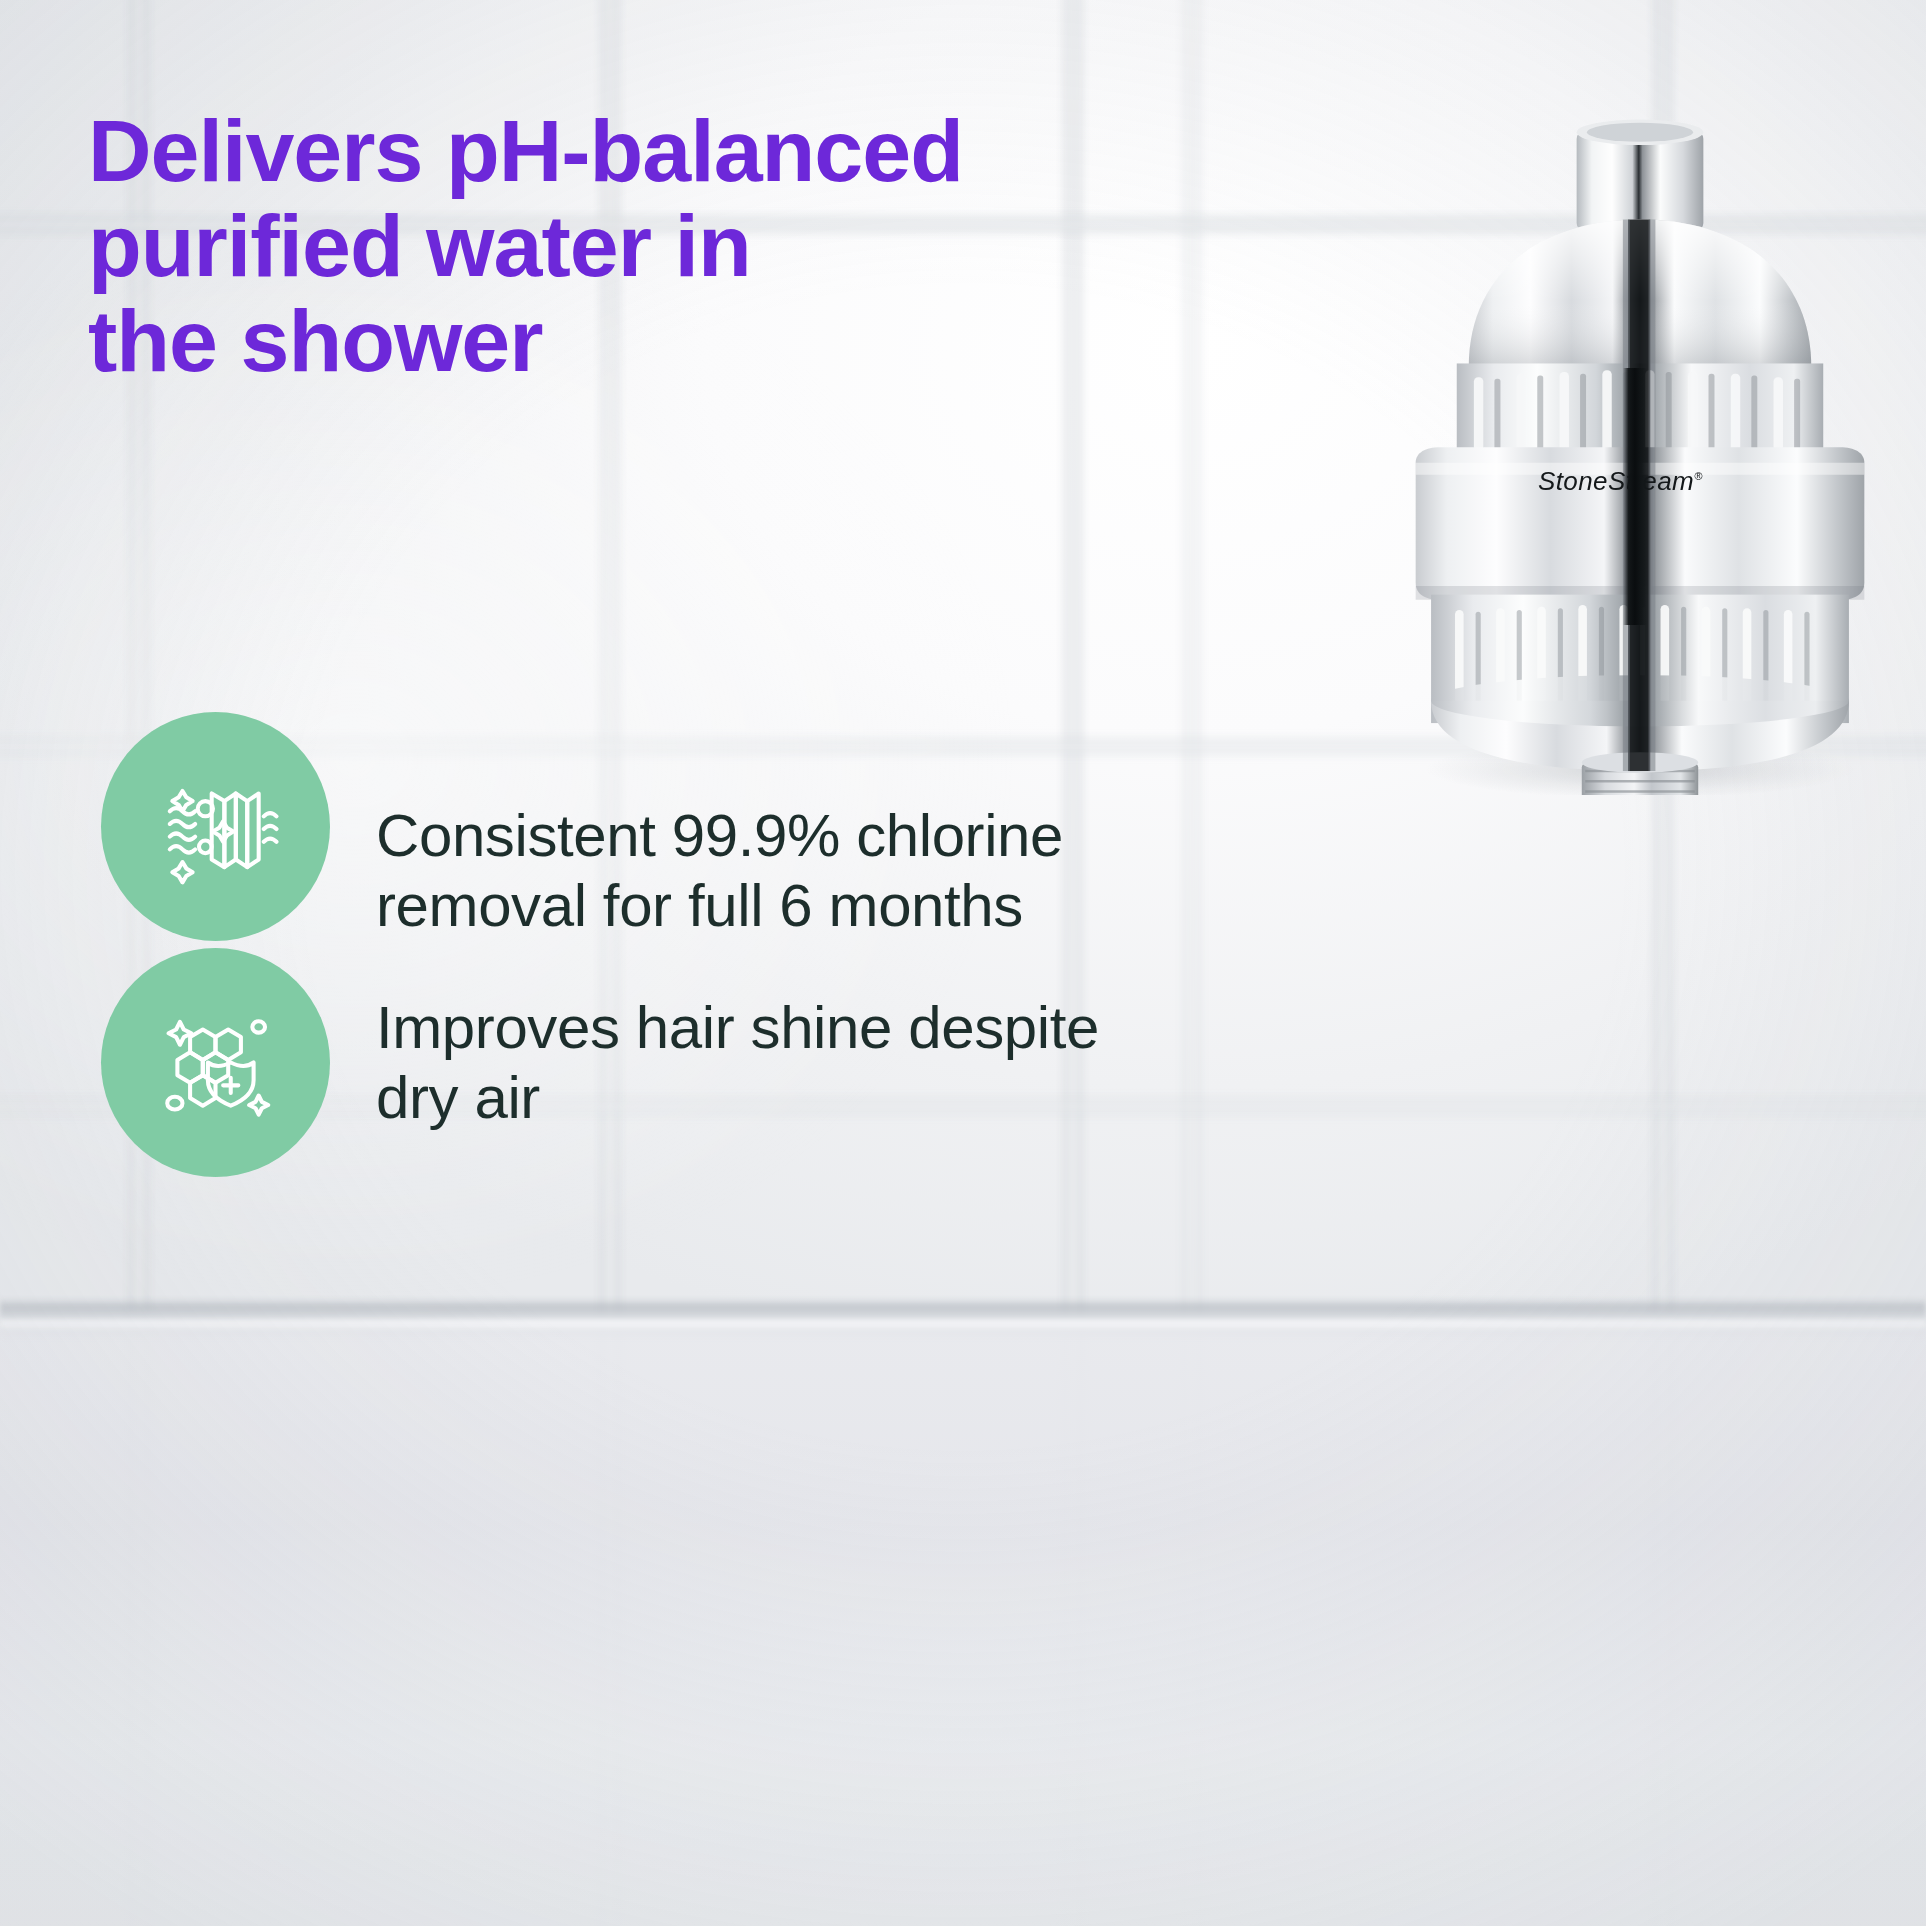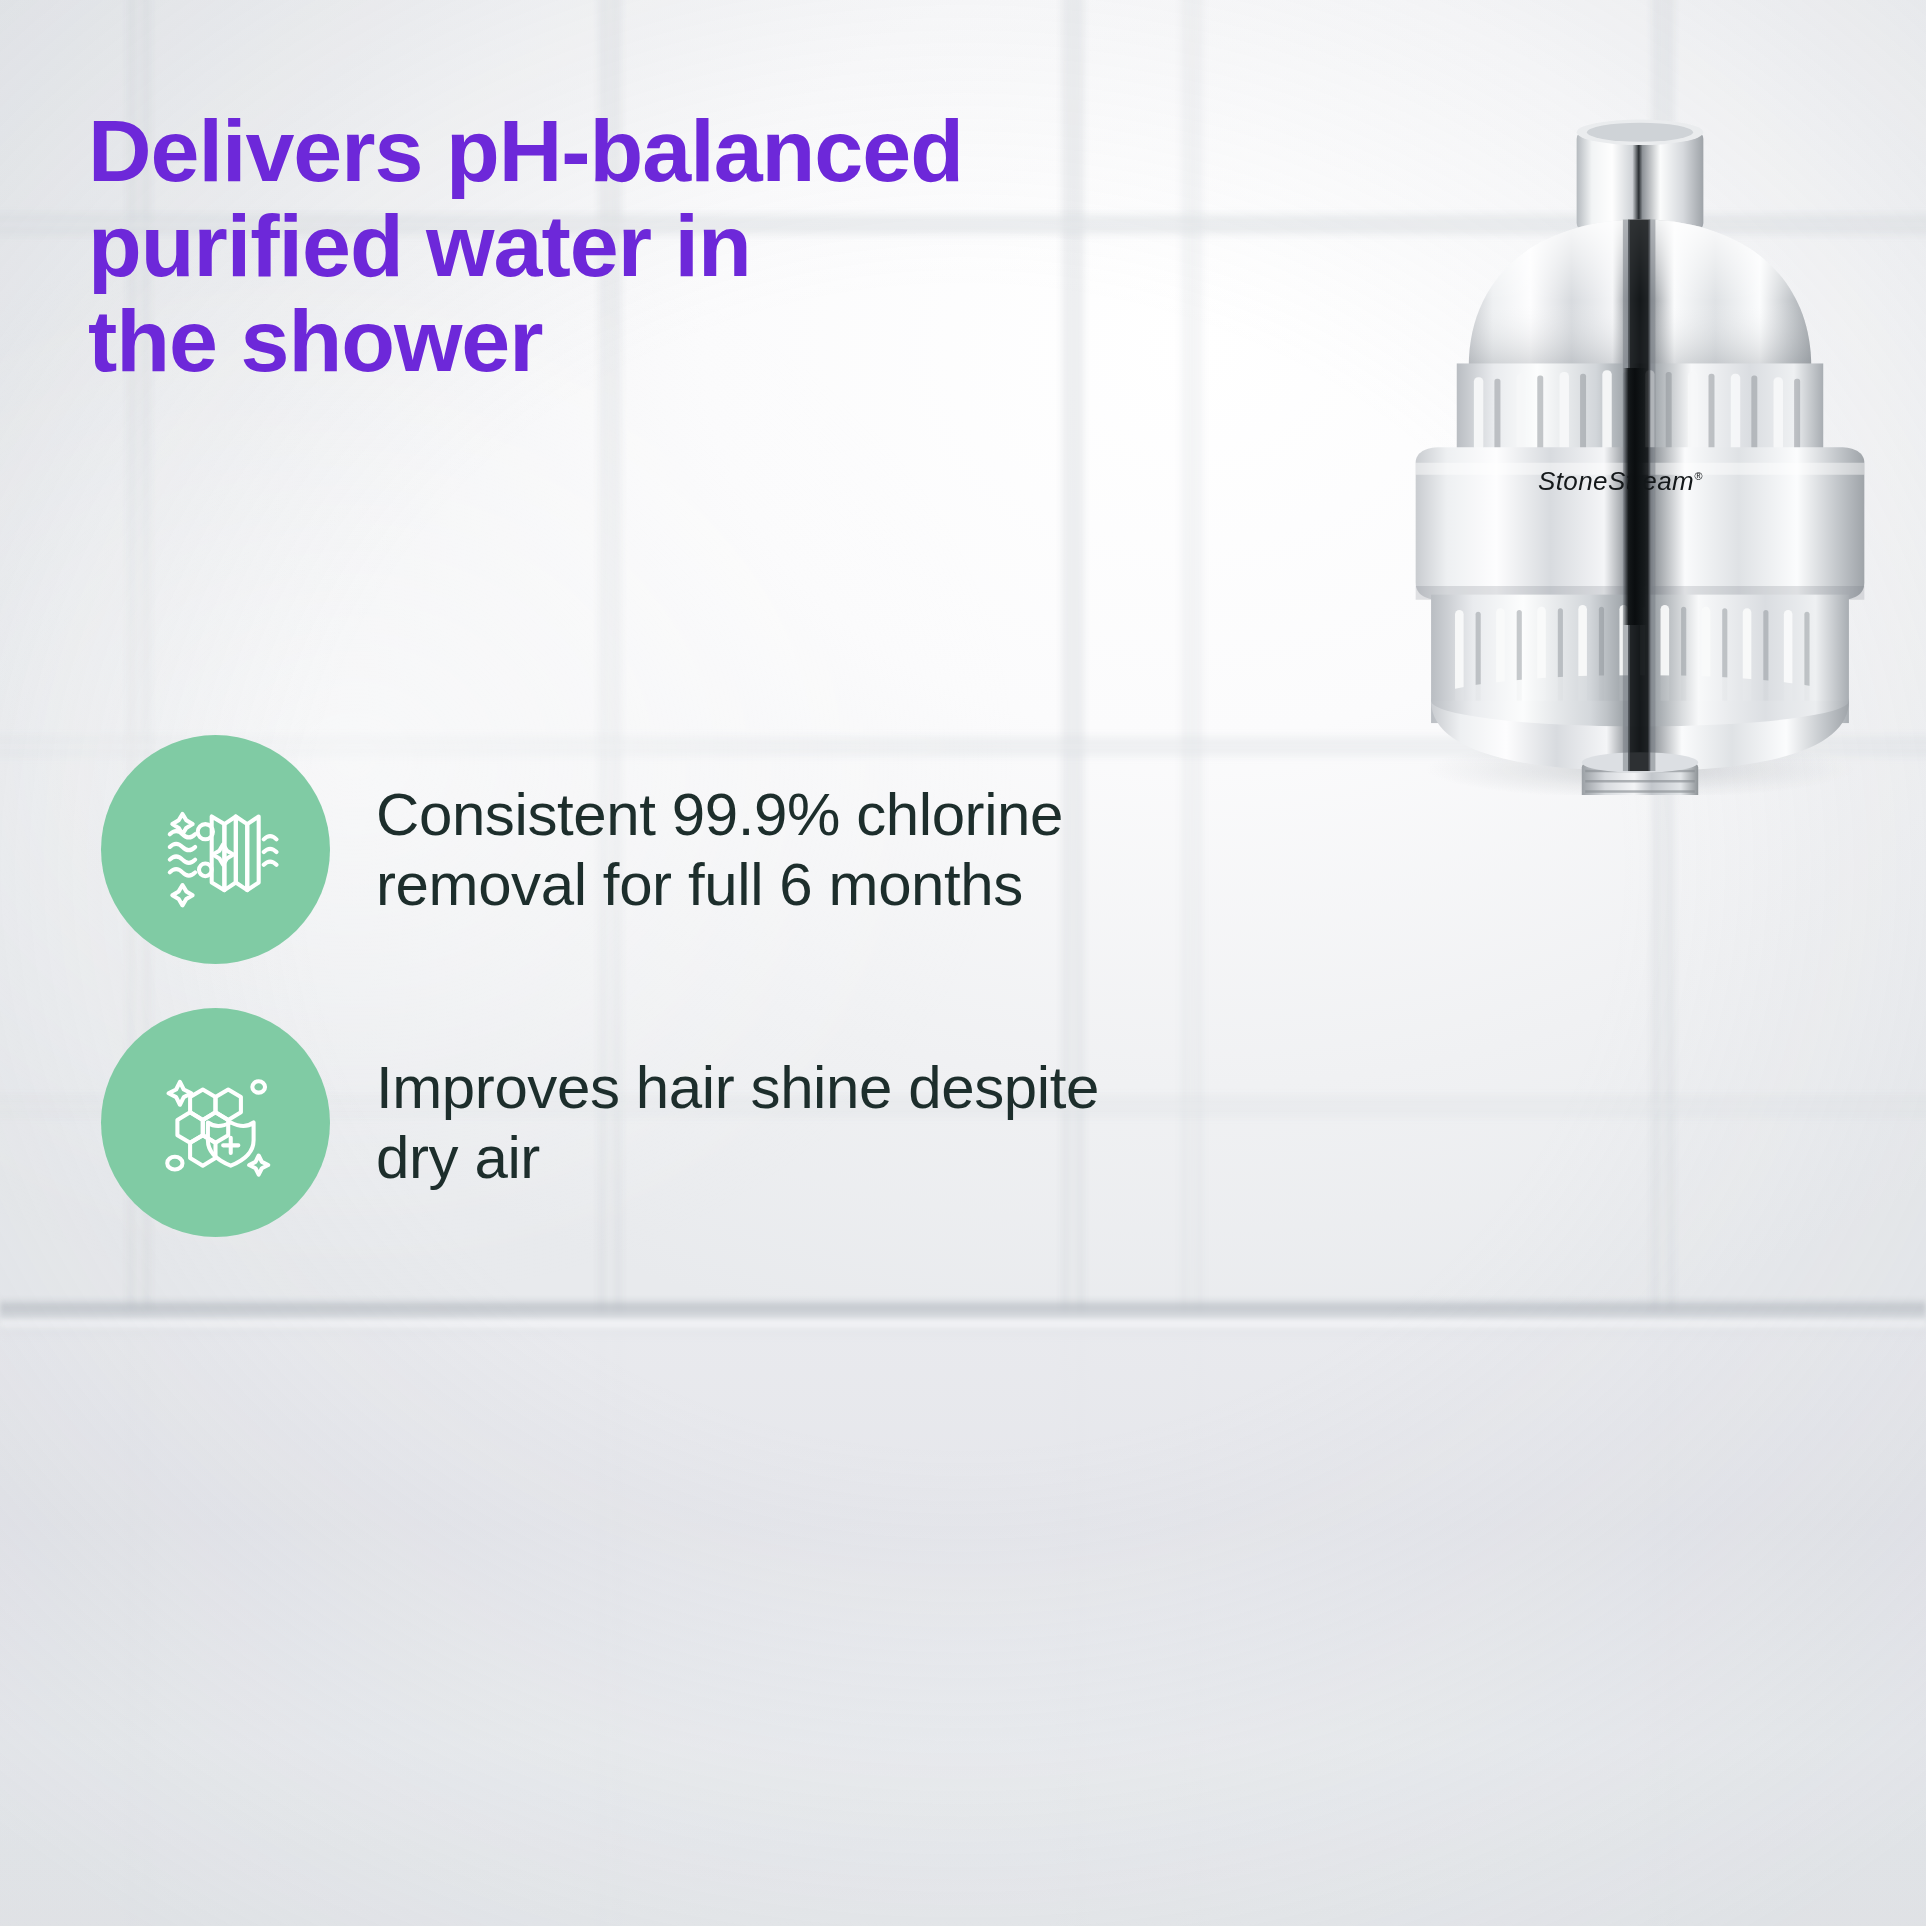--- a/index.html
+++ b/index.html
@@ -91,22 +91,22 @@
 
   
   .feature {
     position:absolute;
     left:101px;
     width:1721px;
     display:flex;
     align-items:center;
     gap:46px;
   }
-  #f0 { top:735px; }
-  #f1 { top:1008px;align-items:center; }
+  #f0 { top:712px;align-items:flex-end; }
+  #f1 { top:948px;align-items:center; }
   #f2 { top:1282px; }
   #f3 { top:1556px; }
 
   .badge {
     flex:0 0 auto;
     width:229px; height:229px;
     border-radius:50%;
     background:#80cba4;
     display:flex; align-items:center; justify-content:center;
   }

